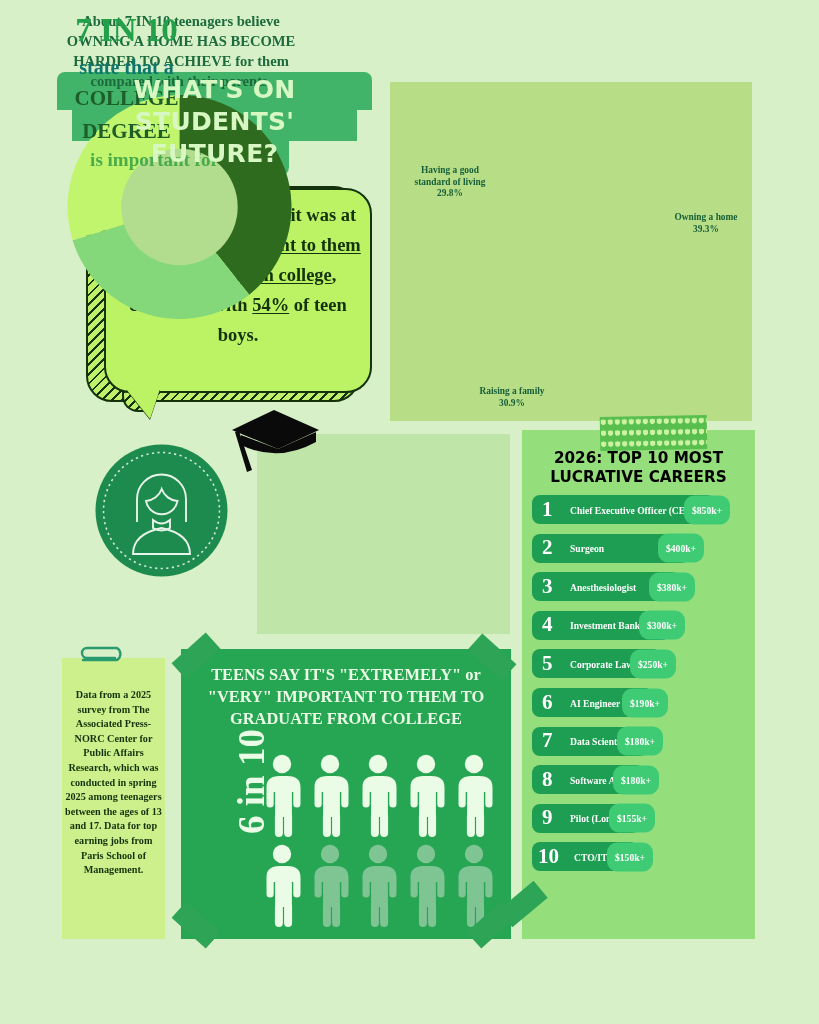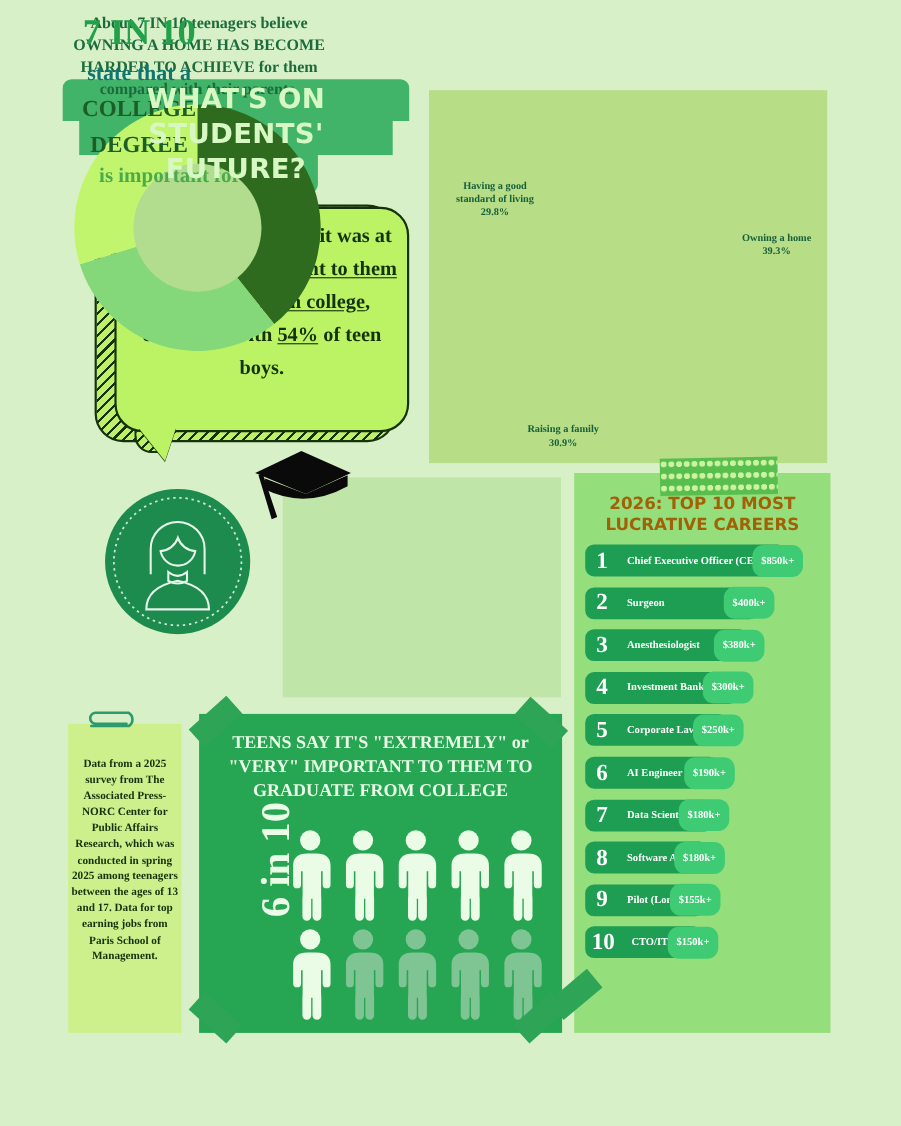--- a/index.html
+++ b/index.html
@@ -246,21 +246,21 @@
   .careers-title {
     position: absolute;
     left: 522px;
     top: 449px;
     width: 233px;
     text-align: center;
     font-family: "DejaVu Sans", sans-serif;
     font-weight: bold;
     font-size: 15.2px;
     line-height: 19px;
-    color: #a16207;
+    color: #000000;
     z-index: 8;
   }
   .career-row {
     position: absolute;
     height: 29px;
     background: #1e9e52;
     border-radius: 8px;
     left: 532px;
   }
   .career-rank {

